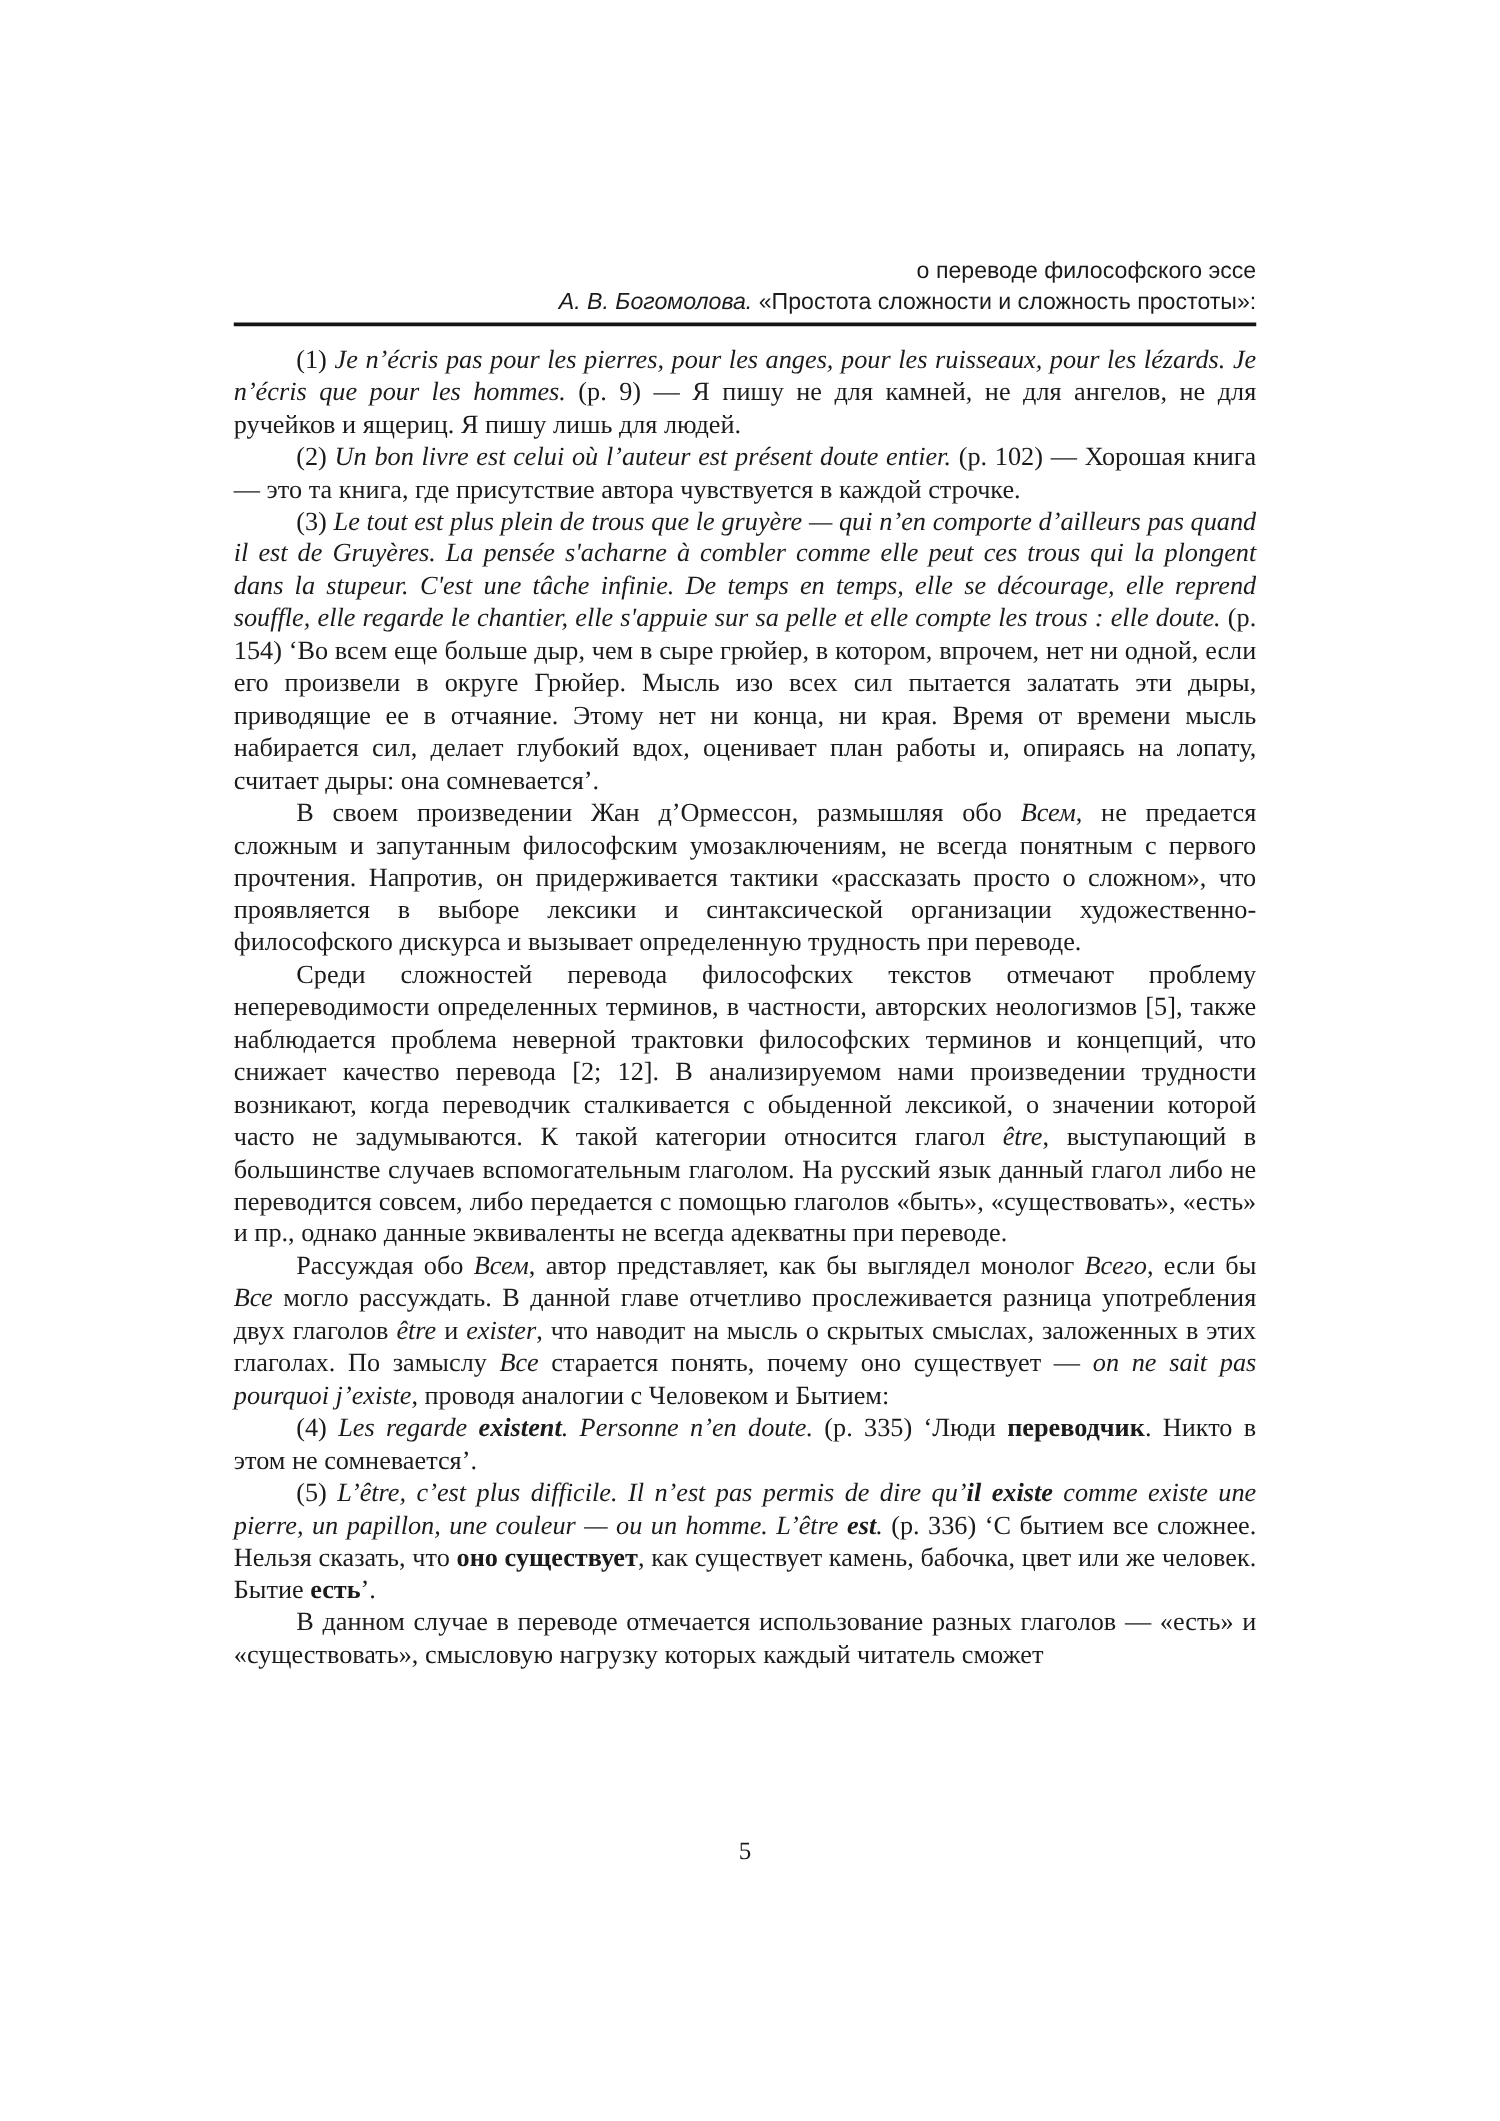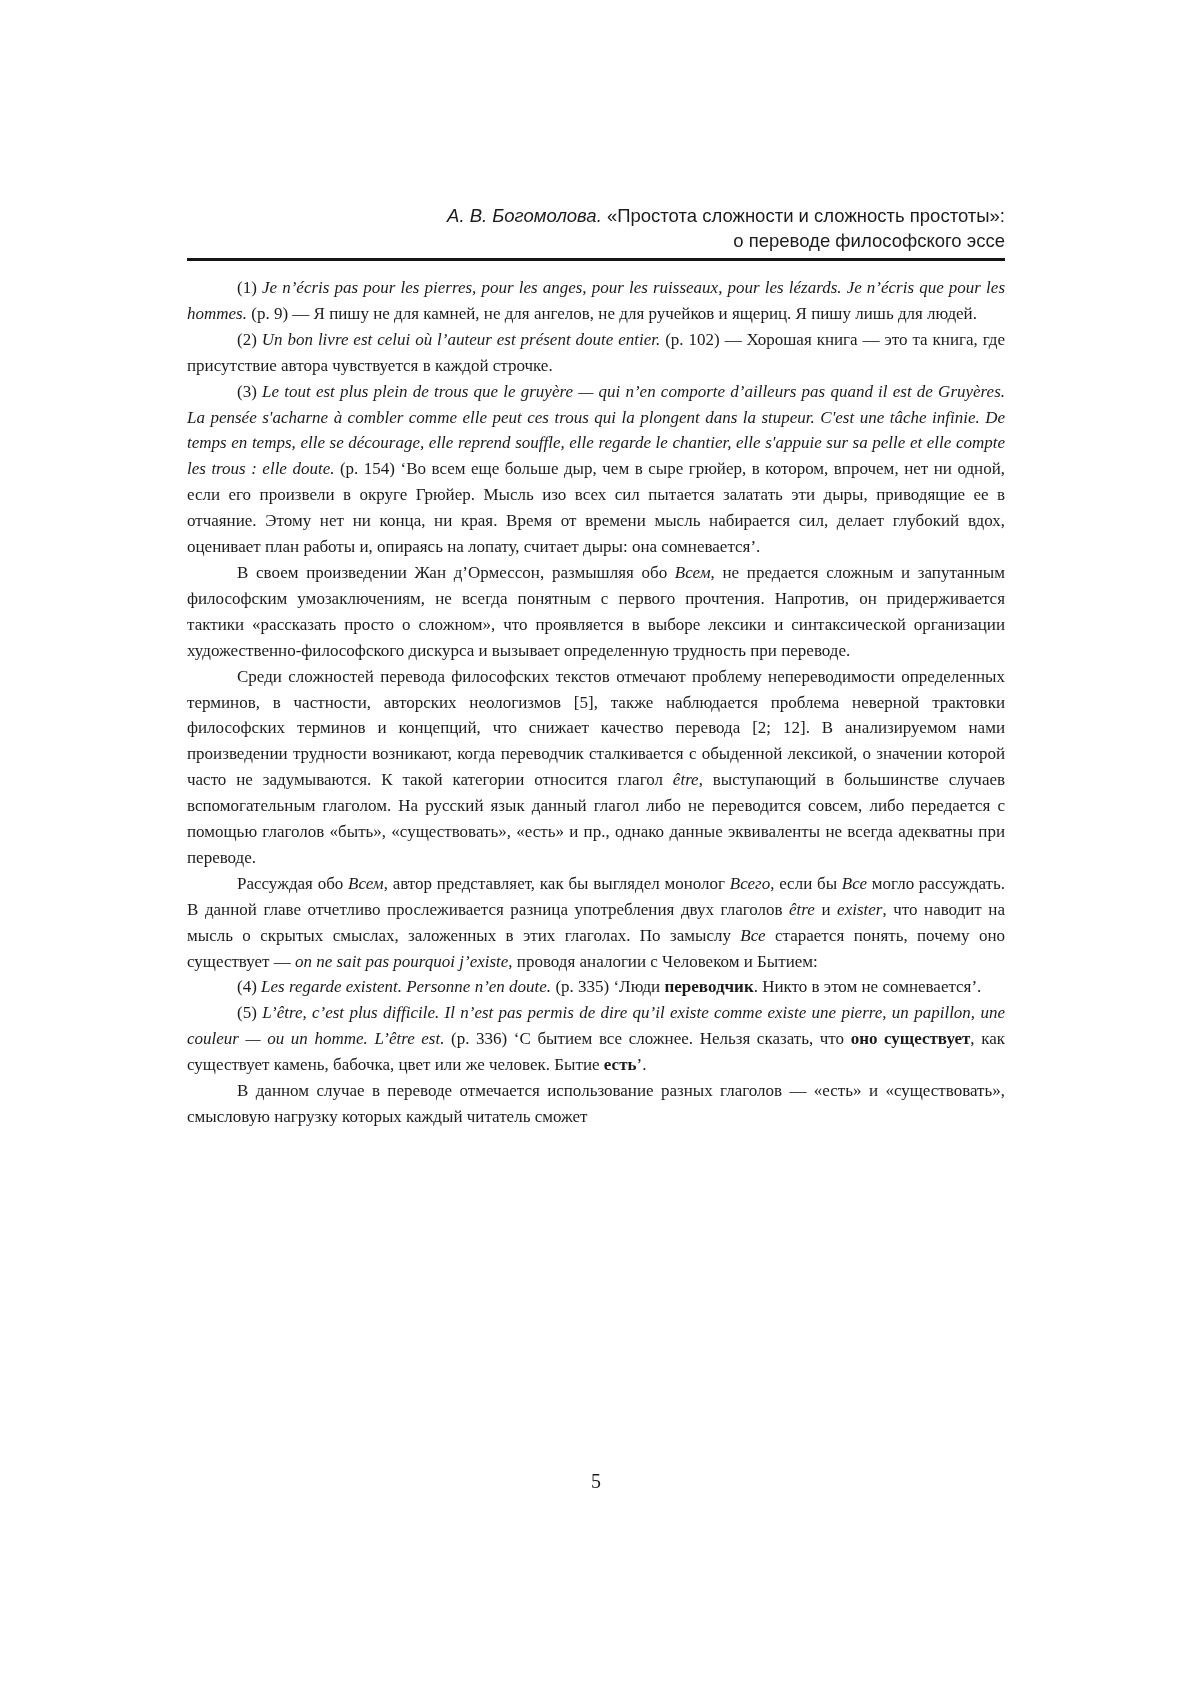--- a/index.html
+++ b/index.html
@@ -17,39 +17,39 @@
     font-size:18.5px; line-height:25px; color:#1b1b1b;
     white-space:nowrap;
   }
   .running-header .author { font-style:italic; }
   .header-rule {
     position:absolute; top:258px; left:187px; width:818px;
     border:none; border-top:3px solid #151515; margin:0;
   }
   .body-text {
     position:absolute; top:275px; left:187px; width:818px;
-    font-size:17px; line-height:25.9px;
+    font-size:21px; line-height:25.9px;
     text-align:justify; text-justify:inter-word;
   }
   .para { margin:0; text-indent:50px; }
   .run.n  { font-style:normal; font-weight:normal; }
   .run.i  { font-style:italic; font-weight:normal; }
   .run.b  { font-style:normal; font-weight:bold; }
-  .run.bi { font-style:italic; font-weight:normal; }
+  .run.bi { font-style:italic; font-weight:bold; }
   .page-number {
     position:absolute; top:1470px; left:187px; width:818px;
     text-align:center; font-size:20px; color:#1b1b1b;
   }
 </style>
 </head>
 <body>
 
 <div class="running-header">
+  <div>о переводе философского эссе</div>
   <div><span class="author">А. В. Богомолова.</span><span> «Простота сложности и сложность простоты»:</span></div>
-  <div>о переводе философского эссе</div>
 </div>
 
 <hr class="header-rule">
 
 <div class="body-text">
     <p class="para"><span class="run n">(1) </span><span class="run i">Je n’écris pas pour les pierres, pour les anges, pour les ruisseaux, pour les lézards. Je n’écris que pour les hommes.</span><span class="run n"> (p. 9) — Я пишу не для камней, не для ангелов, не для ручейков и ящериц. Я пишу лишь для людей.</span></p>
     <p class="para"><span class="run n">(2) </span><span class="run i">Un bon livre est celui où l’auteur est présent doute entier.</span><span class="run n"> (p. 102) — Хорошая книга — это та книга, где присутствие автора чувствуется в каждой строчке.</span></p>
     <p class="para"><span class="run n">(3) </span><span class="run i">Le tout est plus plein de trous que le gruyère — qui n’en comporte d’ailleurs pas quand il est de Gruyères. La pensée s'acharne à combler comme elle peut ces trous qui la plongent dans la stupeur. C'est une tâche infinie. De temps en temps, elle se décourage, elle reprend souffle, elle regarde le chantier, elle s'appuie sur sa pelle et elle compte les trous : elle doute.</span><span class="run n"> (p. 154) ‘Во всем еще больше дыр, чем в сыре грюйер, в котором, впрочем, нет ни одной, если его произвели в округе Грюйер. Мысль изо всех сил пытается залатать эти дыры, приводящие ее в отчаяние. Этому нет ни конца, ни края. Время от времени мысль набирается сил, делает глубокий вдох, оценивает план работы и, опираясь на лопату, считает дыры: она сомневается’.</span></p>
     <p class="para"><span class="run n">В своем произведении Жан д’Ормессон, размышляя обо </span><span class="run i">Всем</span><span class="run n">, не предается сложным и запутанным философским умозаключениям, не всегда понятным с первого прочтения. Напротив, он придерживается тактики «рассказать просто о сложном», что проявляется в выборе лексики и синтаксической организации художественно-философского дискурса и вызывает определенную трудность при переводе.</span></p>
     <p class="para"><span class="run n">Среди сложностей перевода философских текстов отмечают проблему непереводимости определенных терминов, в частности, авторских неологизмов [5], также наблюдается проблема неверной трактовки философских терминов и концепций, что снижает качество перевода [2; 12]. В анализируемом нами произведении трудности возникают, когда переводчик сталкивается с обыденной лексикой, о значении которой часто не задумываются. К такой категории относится глагол </span><span class="run i">être</span><span class="run n">, выступающий в большинстве случаев вспомогательным глаголом. На русский язык данный глагол либо не переводится совсем, либо передается с помощью глаголов «быть», «существовать», «есть» и пр., однако данные эквиваленты не всегда адекватны при переводе.</span></p>

